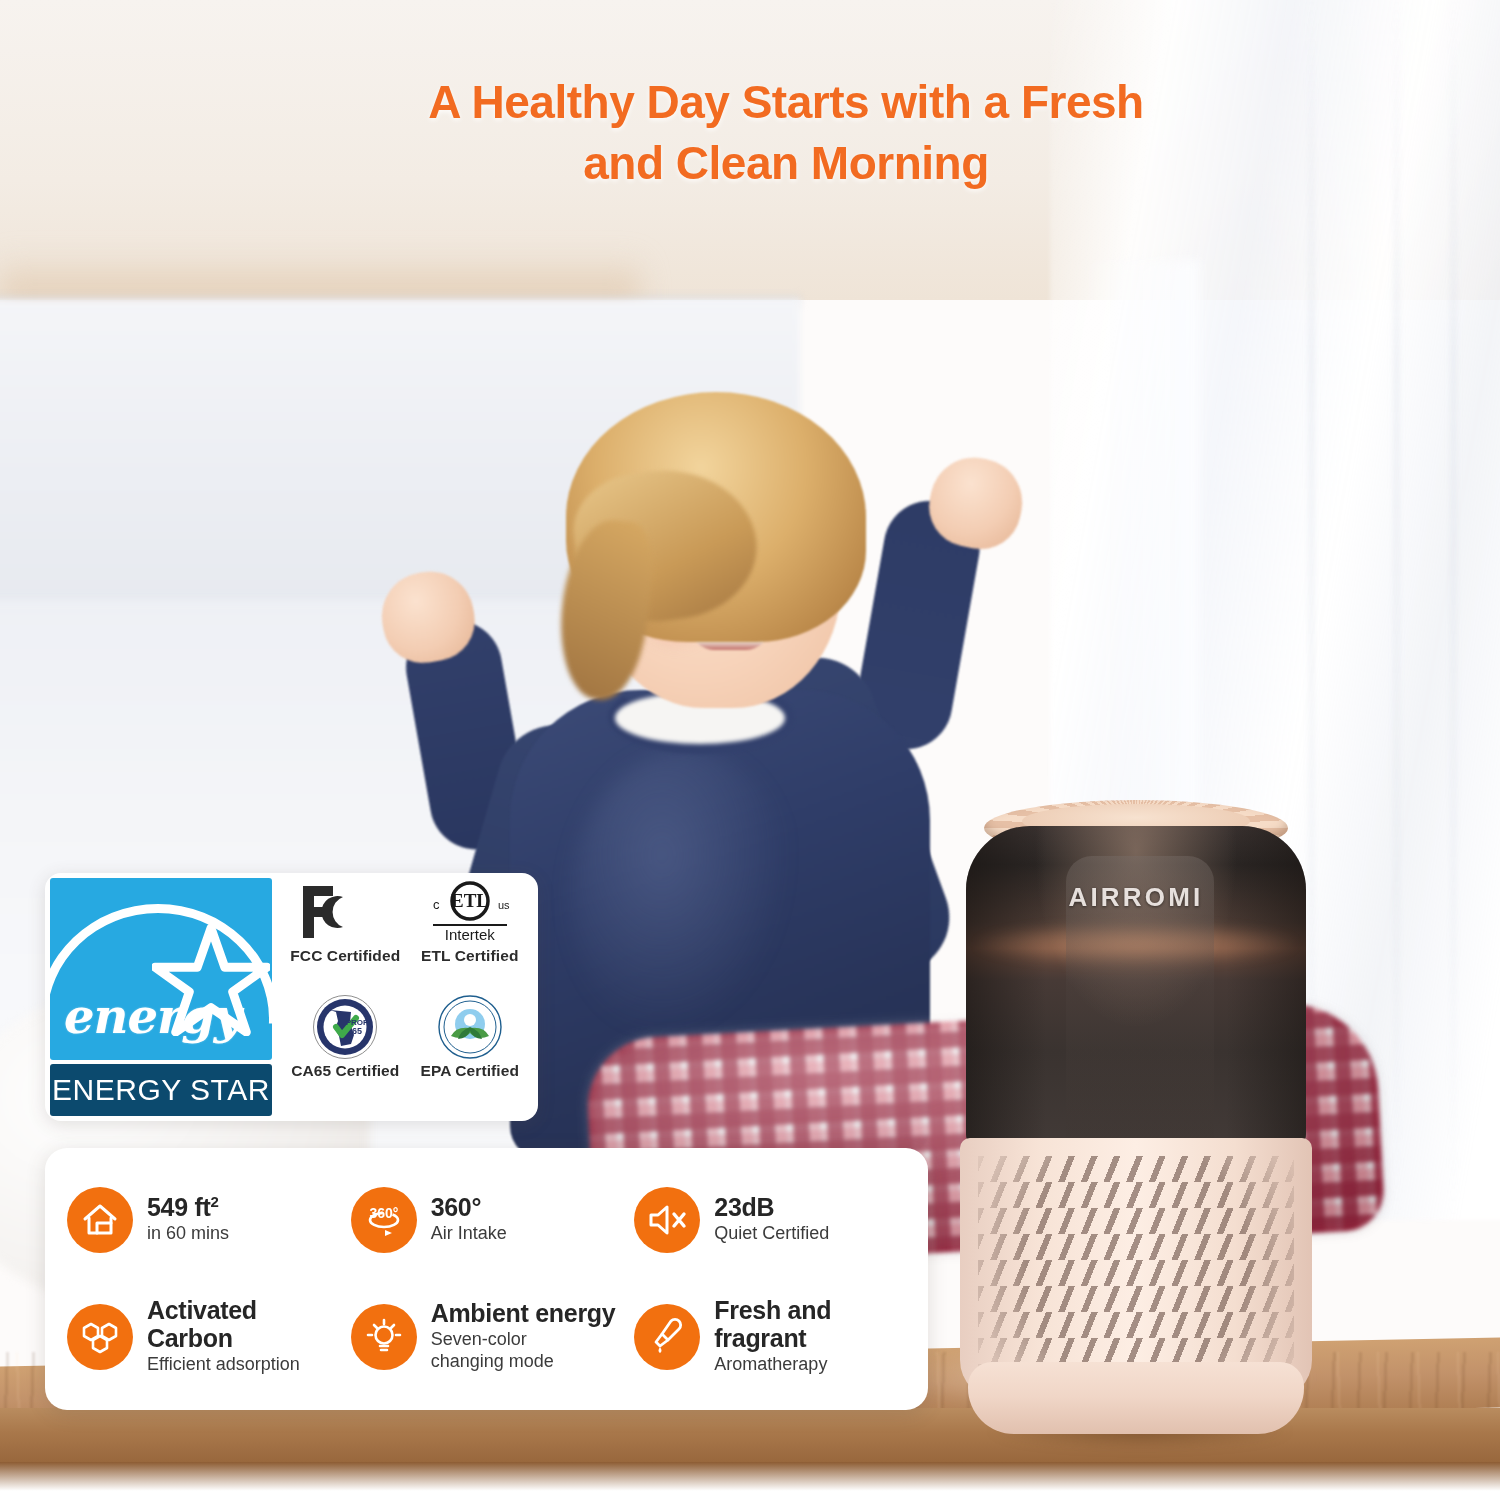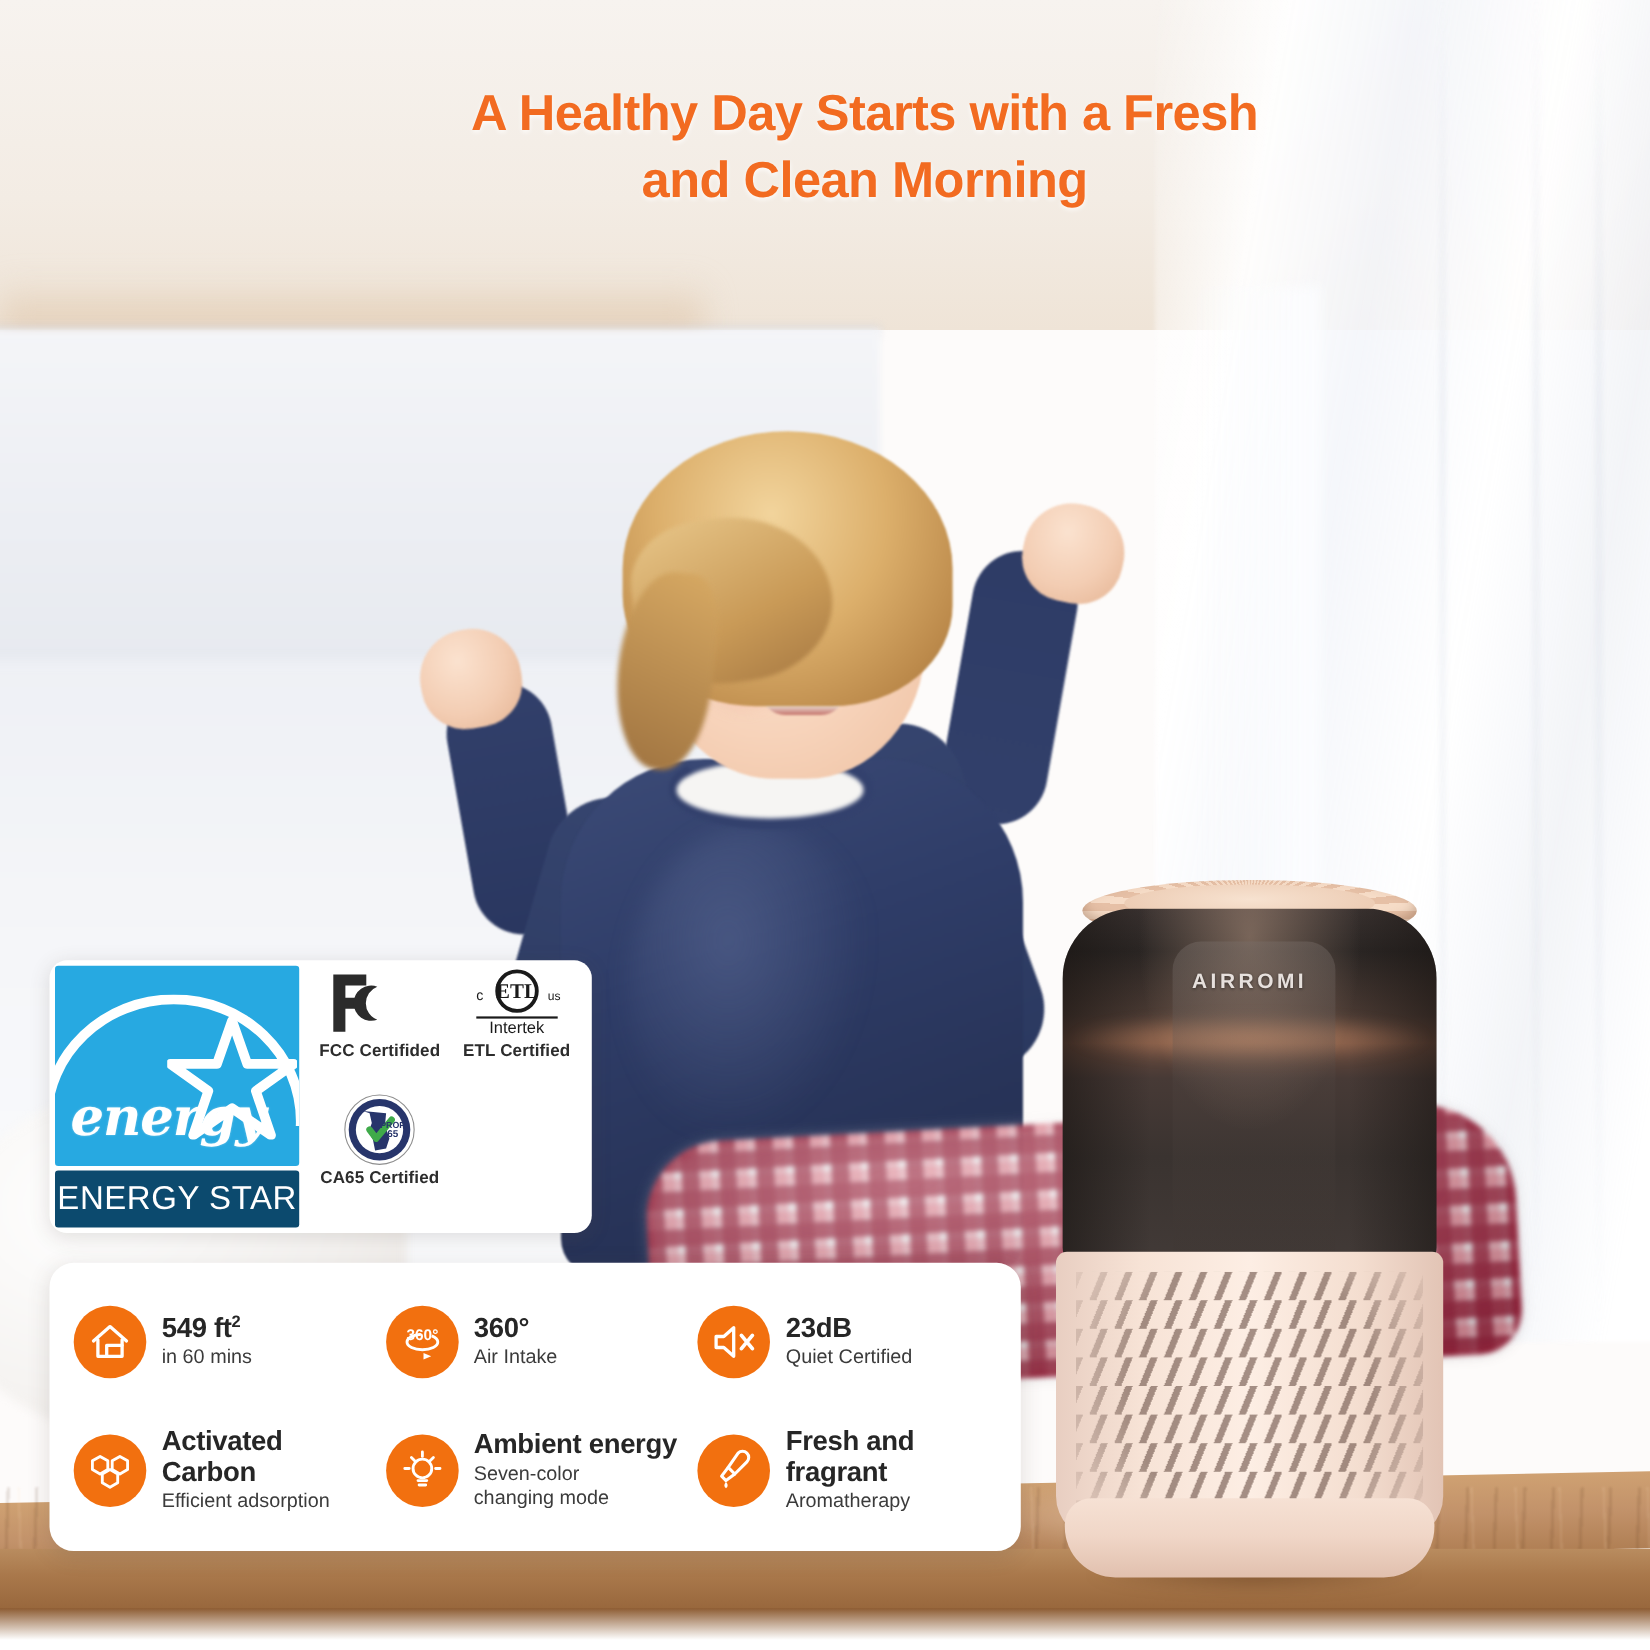--- a/index.html
+++ b/index.html
@@ -226,21 +226,21 @@
     filter: blur(6px);
   }
   .pf-panel {
     position: absolute; left: 106px; top: 56px; width: 148px; height: 290px;
     border-radius: 26px 26px 6px 6px;
     background: linear-gradient(180deg, rgba(120,110,105,.42), rgba(80,70,66,.25) 45%, rgba(60,52,48,.18));
   }
   .pf-brand {
     position: absolute; left: 0; top: 82px; width: 352px;
     text-align: center;
-    color: #f2ece9; font-size: 19px; letter-spacing: 3.2px; font-weight: 600;
+    color: #f2ece9; font-size: 26px; letter-spacing: 3.2px; font-weight: 600;
     text-shadow: 0 1px 3px rgba(0,0,0,.55);
     opacity: .92;
   }
   .pf-shell-side-l {
     position: absolute; left: 6px; top: 26px; width: 80px; height: 322px;
     border-radius: 64px 0 0 14px;
     background: linear-gradient(90deg, rgba(20,16,14,.55), rgba(20,16,14,0));
   }
   .pf-shell-side-r {
     position: absolute; right: 6px; top: 26px; width: 80px; height: 322px;
@@ -499,20 +499,33 @@
           <circle cx="33" cy="33" r="21.5" fill="#ffffff"></circle>
           <path d="M18 16 l6 2 l2 9 l-3 8 l4 7 l2 10 l10 -2 l3 -9 l-4 -12 l1 -11 Z" fill="#27356b"></path>
           <path d="M24 33 l6 8 l14 -17" fill="none" stroke="#3faa4a" stroke-width="6" stroke-linecap="round" stroke-linejoin="round"></path>
           <text x="45" y="31" text-anchor="middle" font-family="Liberation Sans, sans-serif" font-size="8" font-weight="bold" fill="#27356b">PROP</text>
           <text x="45" y="40" text-anchor="middle" font-family="Liberation Sans, sans-serif" font-size="9" font-weight="bold" fill="#27356b">65</text>
         </svg>
       </div>
       <div class="cert-label">CA65 Certified</div>
     </div>
 
+    <div class="cert-cell">
+      <div class="cert-mark">
+        <svg width="66" height="66" viewBox="0 0 66 66">
+          <circle cx="33" cy="33" r="31" fill="#ffffff" stroke="#1e5e8e" stroke-width="1.4"></circle>
+          <circle cx="33" cy="33" r="26" fill="none" stroke="#1e5e8e" stroke-width="1"></circle>
+          <circle cx="33" cy="30" r="15" fill="#8fcdee"></circle>
+          <circle cx="33" cy="26" r="6" fill="#ffffff"></circle>
+          <path d="M33 34 q-14 -2 -19 8 q12 5 19 -3 q7 8 19 3 q-5 -10 -19 -8 Z" fill="#4a9b45"></path>
+          <path d="M33 33 q-9 3 -12 12 q9 -1 12 -8 q3 7 12 8 q-3 -9 -12 -12 Z" fill="#2f7a39"></path>
+        </svg>
+      </div>
+      <div class="cert-label">EPA Certified</div>
+    </div>
 
   </div>
 </div>
 
 <div class="feat-card">
 
   <div class="feat">
     <div class="feat-icon">
       <svg width="38" height="38" viewBox="0 0 38 38">
         <path d="M4 18 L19 5 L34 18" fill="none" stroke="#fff" stroke-width="3" stroke-linecap="round" stroke-linejoin="round"></path>

